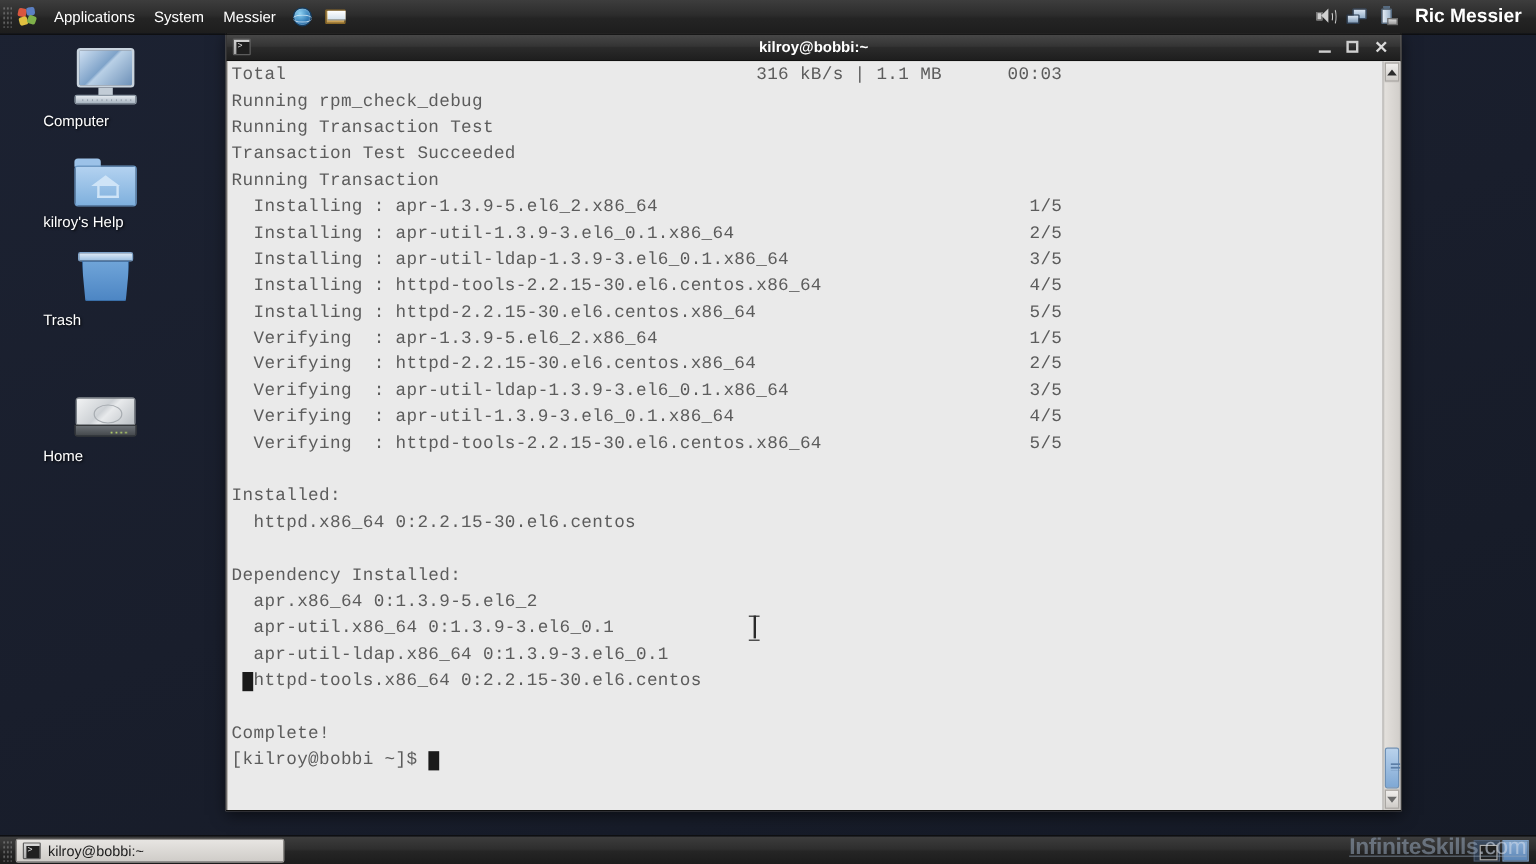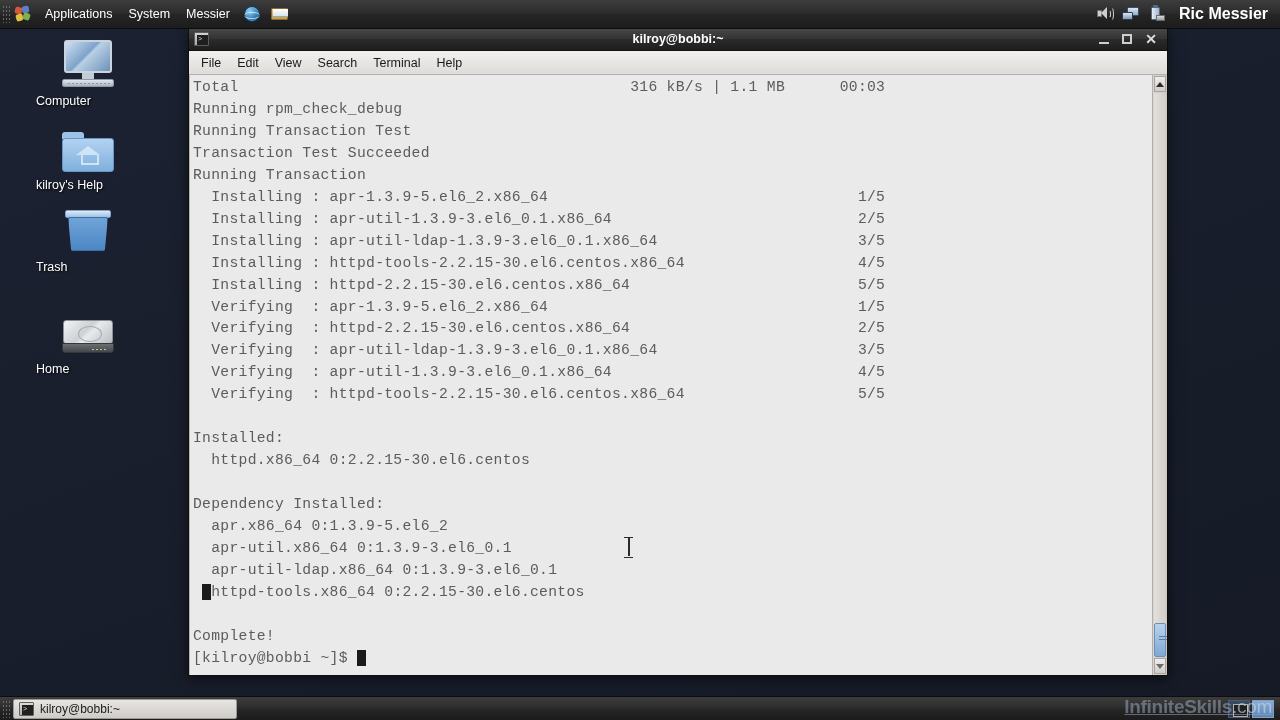--- a/index.html
+++ b/index.html
@@ -420,21 +420,21 @@
 <div class="desk-icon" style="left:36px; top:204px;">
   <div class="glyph">
     <div class="ic-trash">
         <div class="lid"></div>
         <div class="can"></div>
       </div>
   </div>
   <div class="caption">Trash</div>
 </div>
 
-<div class="desk-icon" style="left:36px; top:306px;">
+<div class="desk-icon" style="left:36px; top:317px;">
   <div class="glyph">
     <div class="ic-drive">
         <div class="top"></div>
         <div class="front"></div>
       </div>
   </div>
   <div class="caption">Home</div>
 </div>
 
 <div id="terminal-window">
@@ -448,28 +448,20 @@
         </div>
       <div class="win-btn">
           <span class="max-box"></span>
         </div>
       <div class="win-btn">
           <span class="close-x">✕</span>
         </div>
     </div>
   </div>
 
-  <div id="menu-bar">
-    <div class="menu-item">File</div>
-    <div class="menu-item">Edit</div>
-    <div class="menu-item">View</div>
-    <div class="menu-item">Search</div>
-    <div class="menu-item">Terminal</div>
-    <div class="menu-item">Help</div>
-  </div>
 
   <div id="term-body">
     <div id="term-text">Total                                           316 kB/s | 1.1 MB      00:03
 Running rpm_check_debug
 Running Transaction Test
 Transaction Test Succeeded
 Running Transaction
   Installing : apr-1.3.9-5.el6_2.x86_64                                  1/5
   Installing : apr-util-1.3.9-3.el6_0.1.x86_64                           2/5
   Installing : apr-util-ldap-1.3.9-3.el6_0.1.x86_64                      3/5

